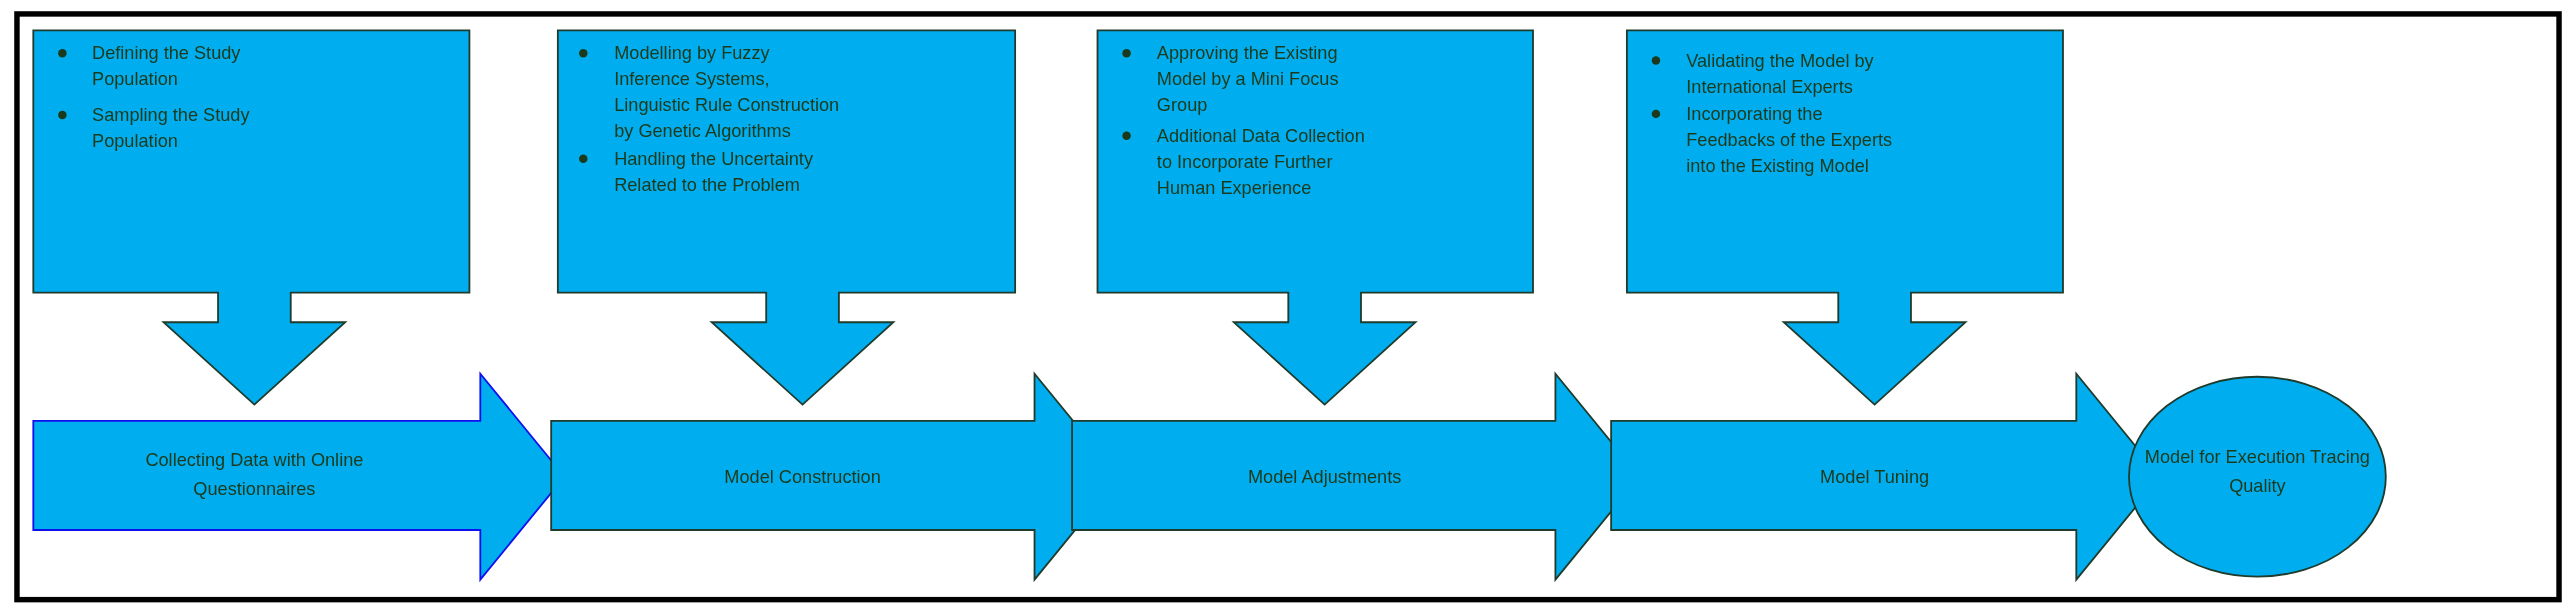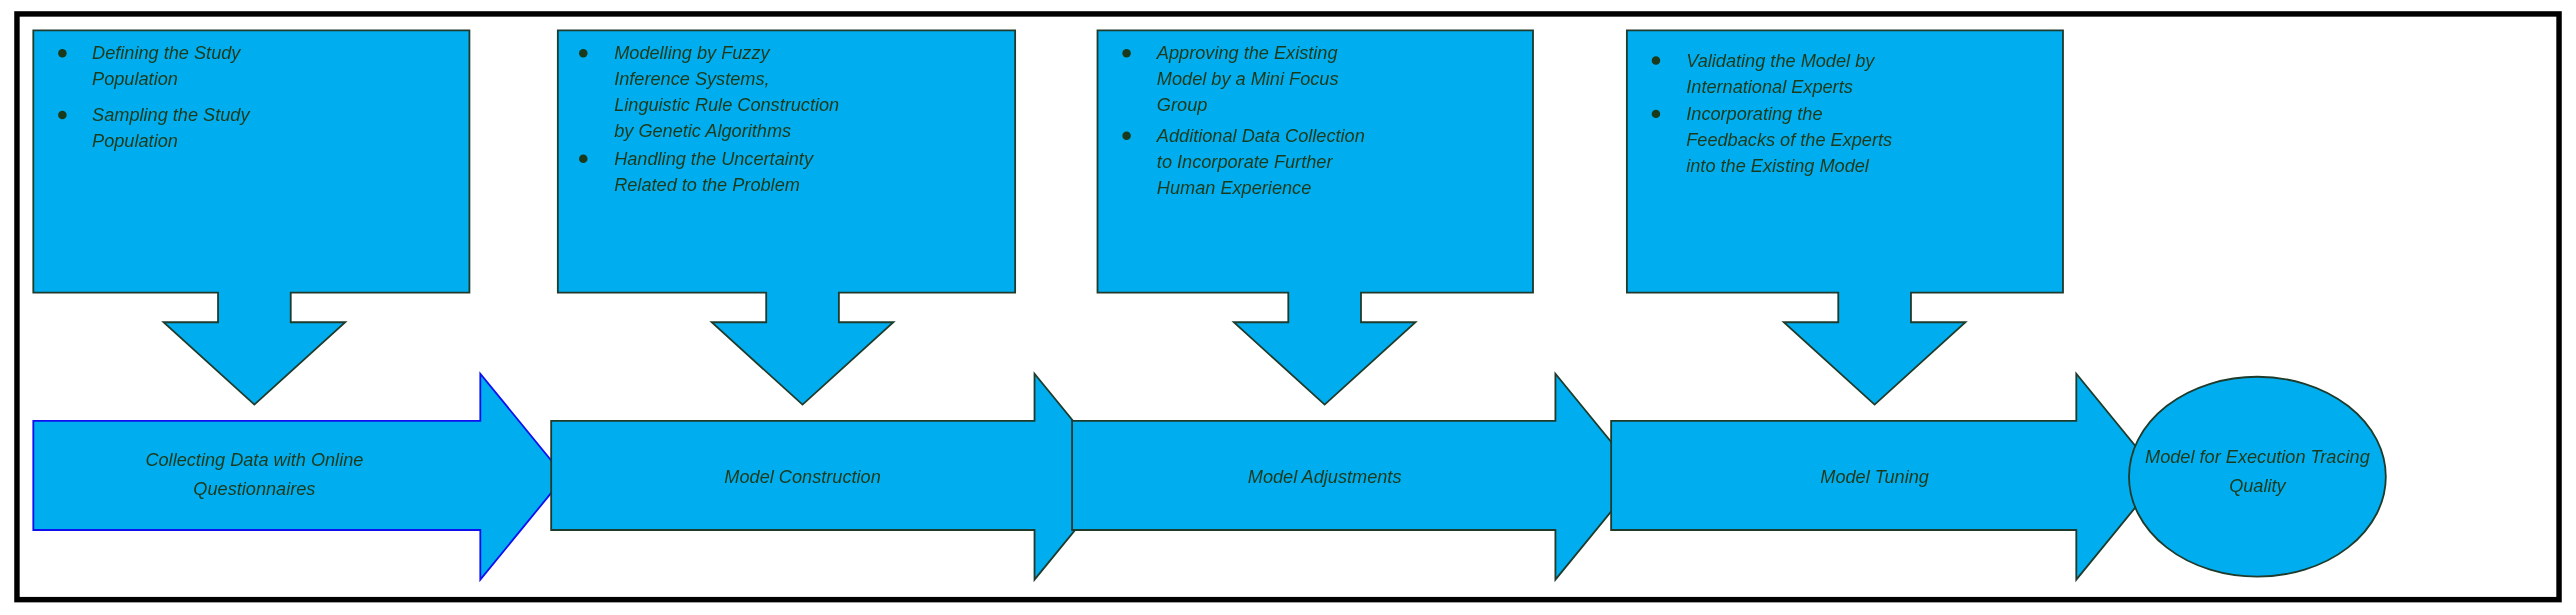--- a/index.html
+++ b/index.html
@@ -10,21 +10,20 @@
   }
   body {
     font-family: "Liberation Sans", "DejaVu Sans", sans-serif;
   }
   #diagram-root {
     position: relative;
     width: 2576px;
     height: 616px;
     background: #ffffff;
     overflow: hidden;
-    font-style: italic;
   }
   svg.diagram-canvas {
     display: block;
     width: 2576px;
     height: 616px;
   }
   .frame-rect {
     fill: none;
     stroke: #000000;
     stroke-width: 9;

